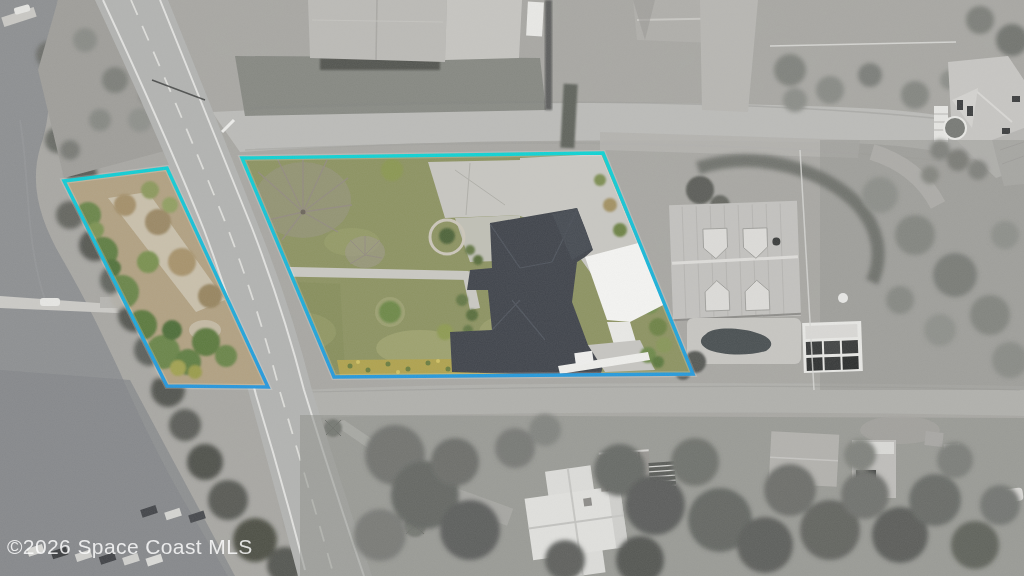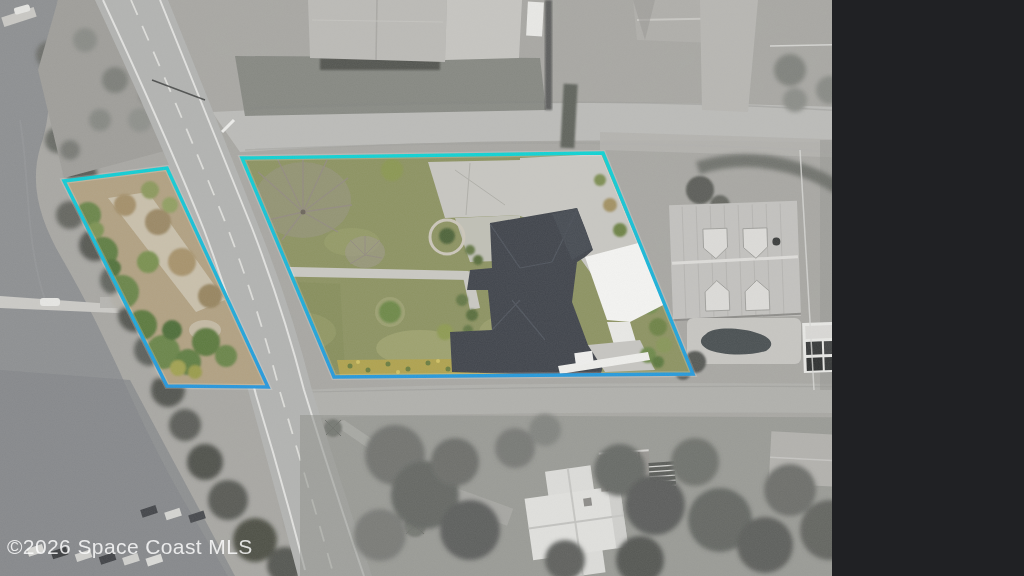--- a/index.html
+++ b/index.html
@@ -1,16 +1,16 @@
 <!DOCTYPE html>
 <html><head>
 <meta charset="utf-8">
 <style>
   html,body{margin:0;padding:0;background:#202124;}
-  .stage{position:relative;width:832px;height:576px;overflow:hidden;background:#0c4a6e;
+  .stage{position:relative;width:1024px;height:576px;overflow:hidden;background:#0c4a6e;
          font-family:"Liberation Sans", sans-serif;}
   .stage svg{position:absolute;left:0;top:0;display:block;}
   .watermark{position:absolute;left:7px;top:535px;font-size:21px;letter-spacing:.4px;
              color:rgba(255,255,255,.82);user-select:none;white-space:nowrap;}
 </style>
 </head>
 <body>
 
 <div class="stage">
 <svg width="1024" height="576" viewBox="0 0 1024 576">

